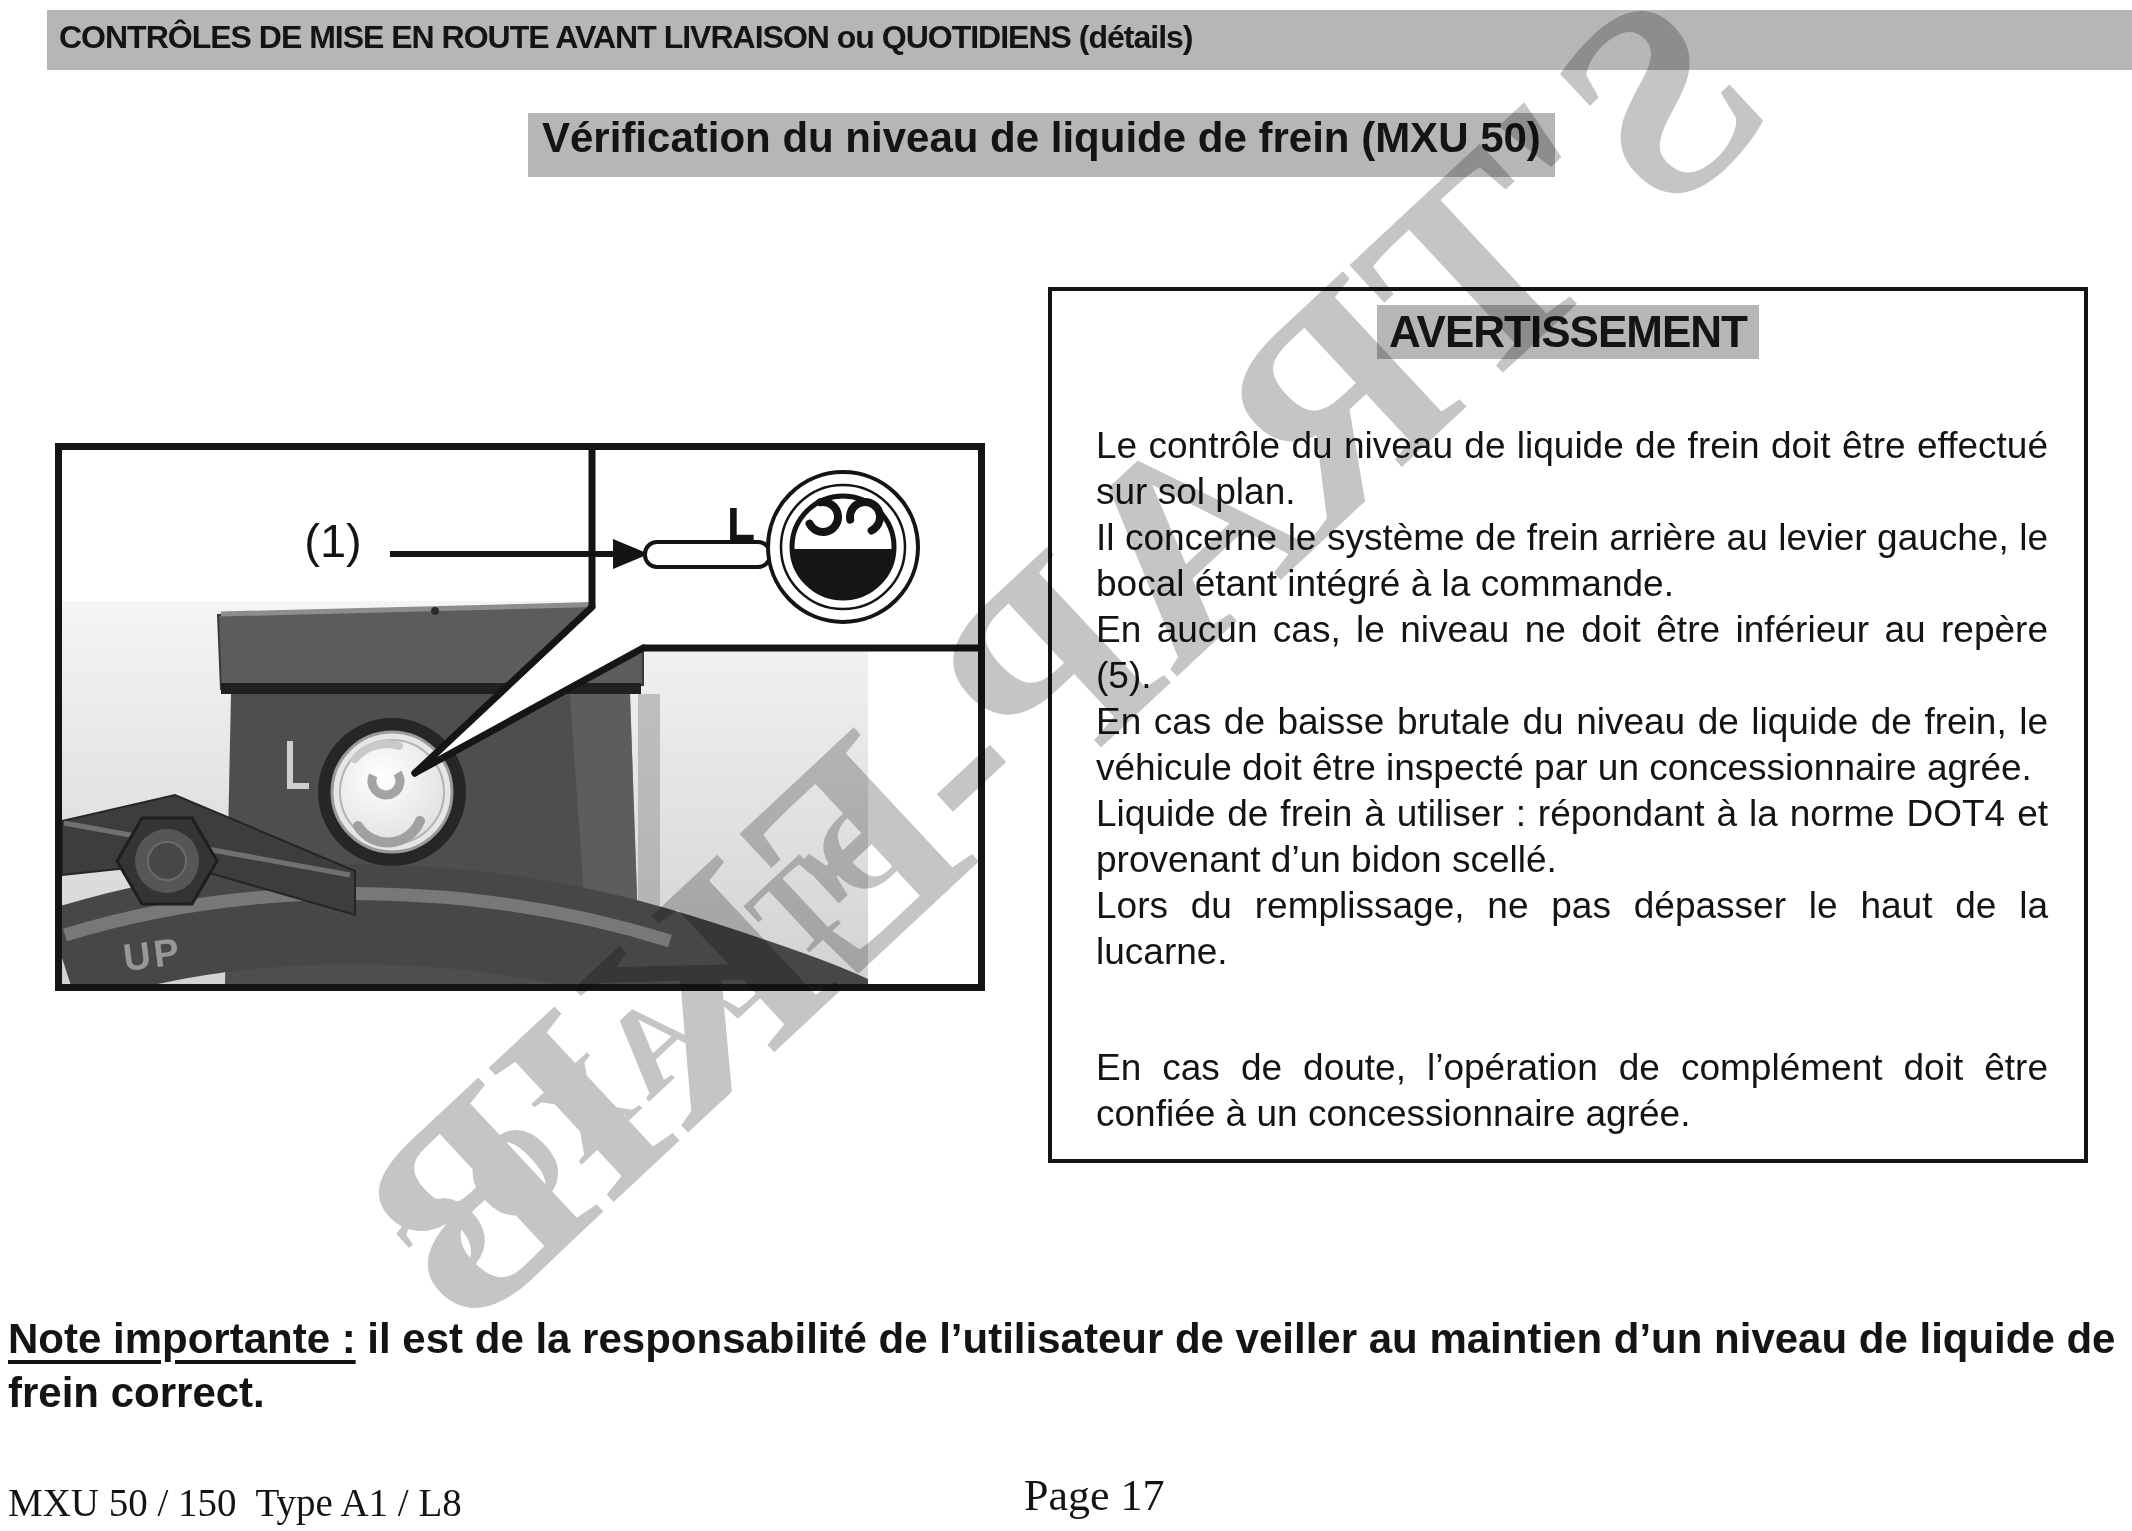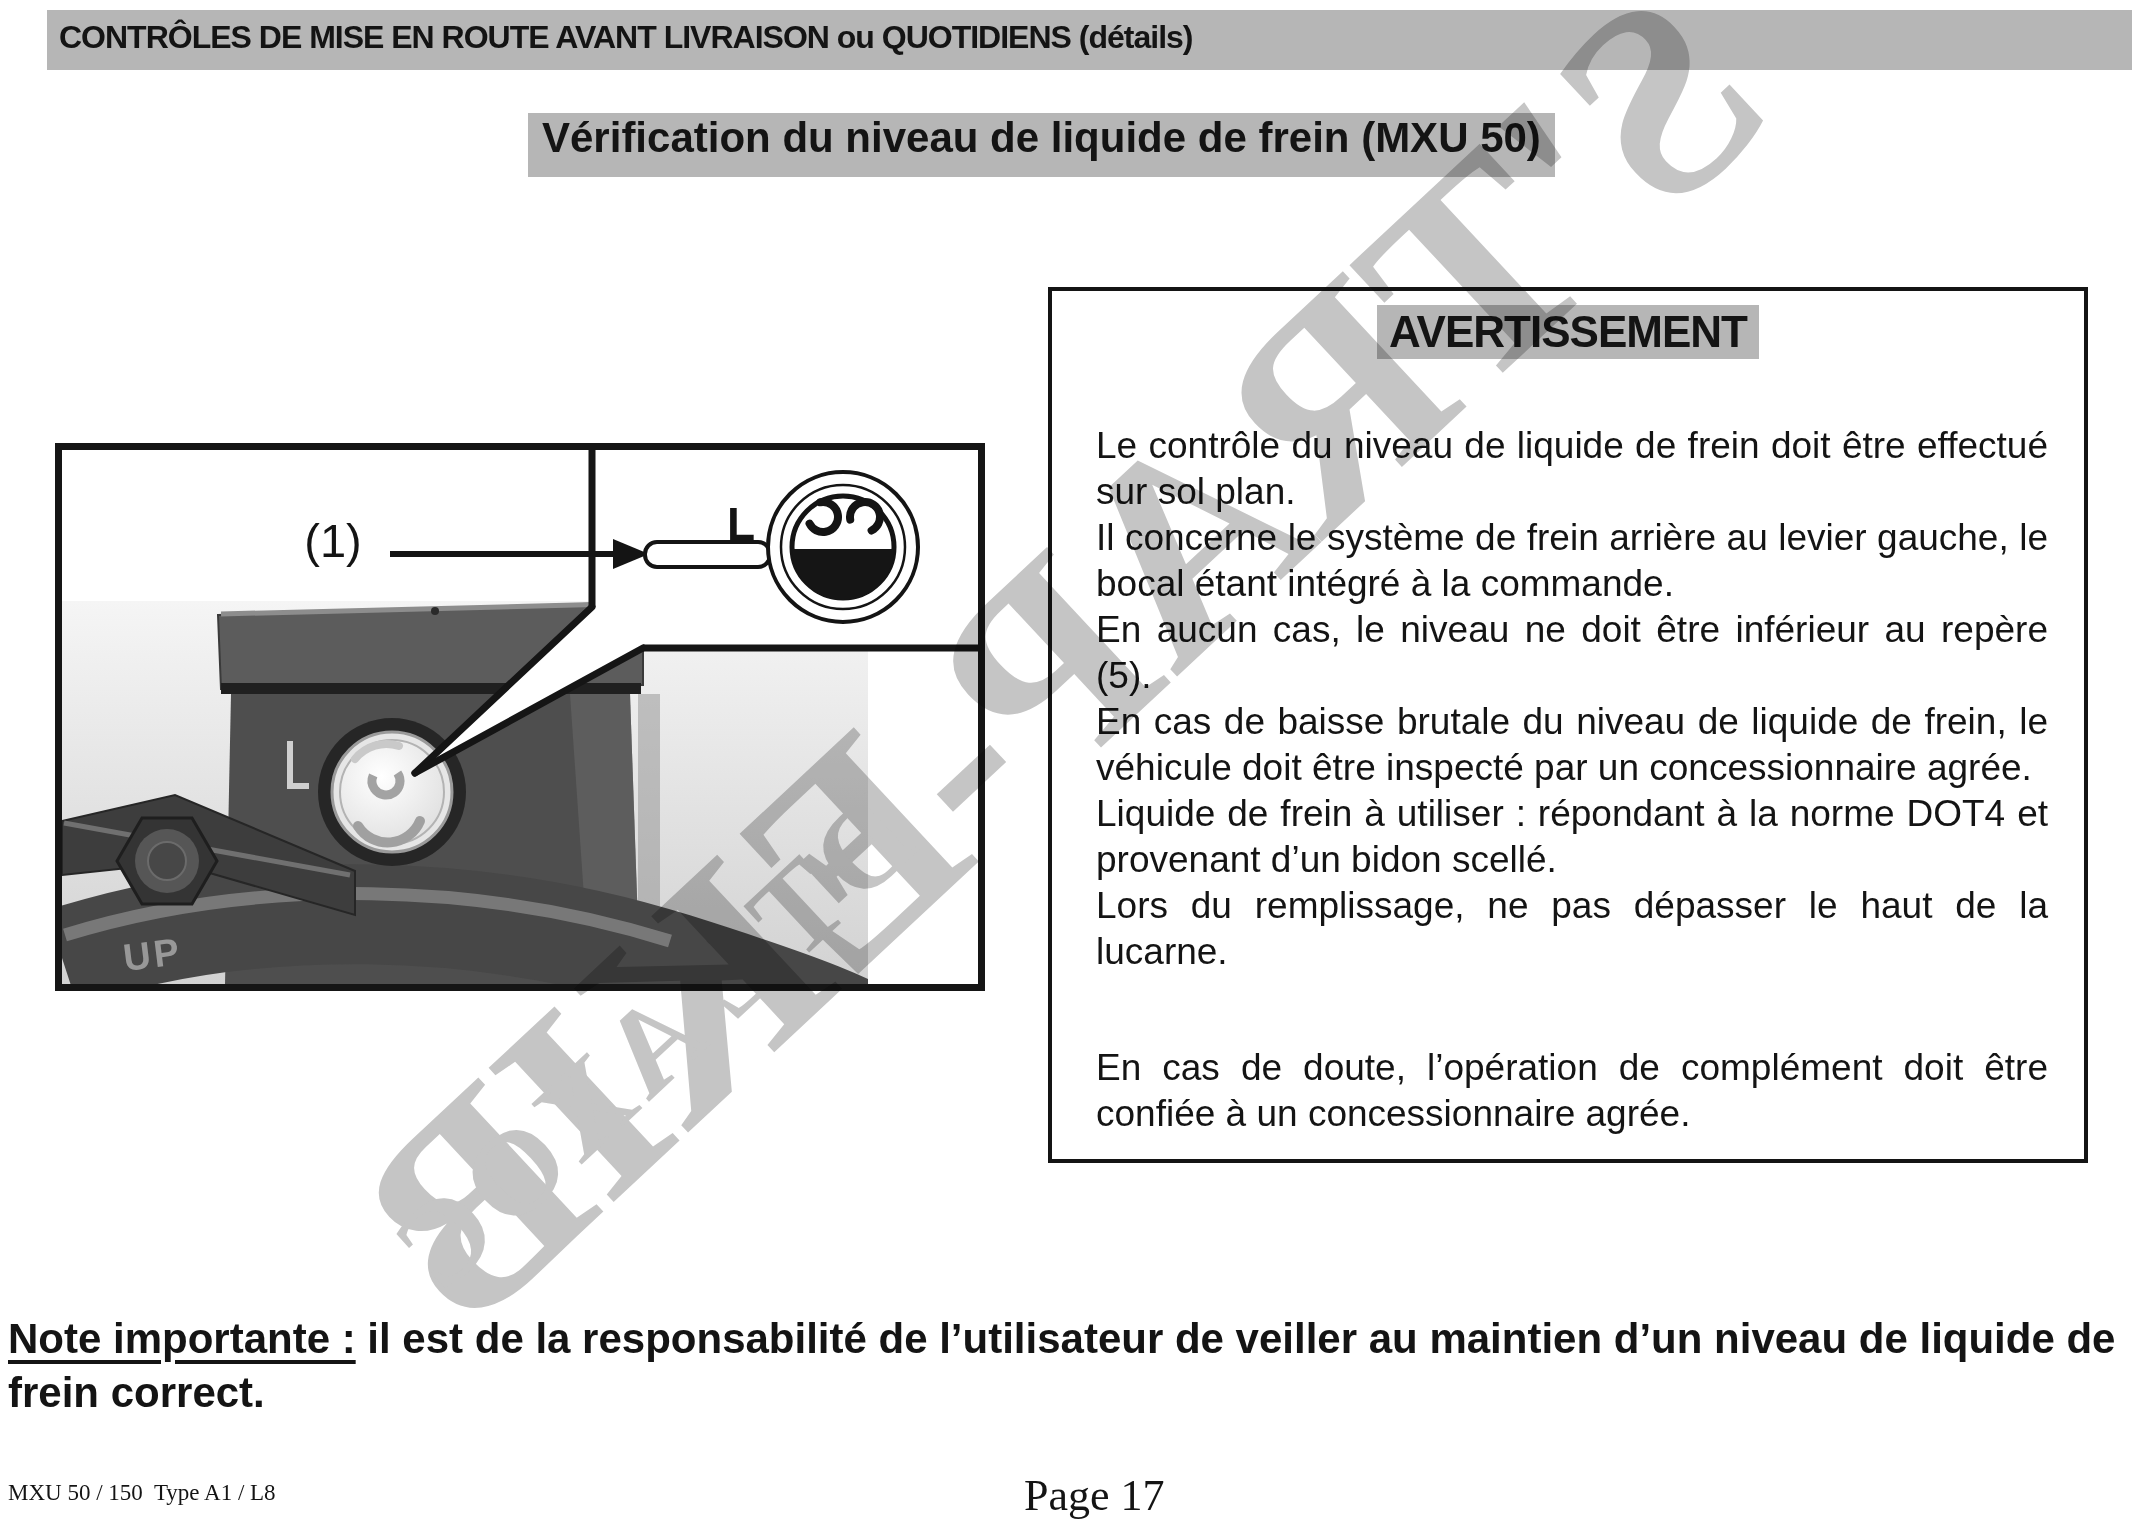--- a/index.html
+++ b/index.html
@@ -44,21 +44,21 @@
   .note{
     position:absolute;left:8px;top:1312px;width:2118px;
     font-weight:bold;font-size:42px;line-height:54px;
   }
   .note .lead{
     text-decoration:underline;text-decoration-thickness:4px;text-underline-offset:7px;
   }
   
   .footer-model{
     position:absolute;left:8px;top:1480px;font-family:"Liberation Serif",serif;
-    font-size:23px;white-space:pre;
+    font-size:39px;white-space:pre;
   }
   .footer-page{
     position:absolute;left:1024px;top:1470px;font-family:"Liberation Serif",serif;
     font-size:44px;
   }
   
   .watermark{position:absolute;inset:0;pointer-events:none;mix-blend-mode:multiply;z-index:5;}
   .wm-line1{
     position:absolute;left:135px;top:495px;width:1850px;text-align:center;
     font-family:"Liberation Serif",serif;font-weight:bold;font-size:280px;

